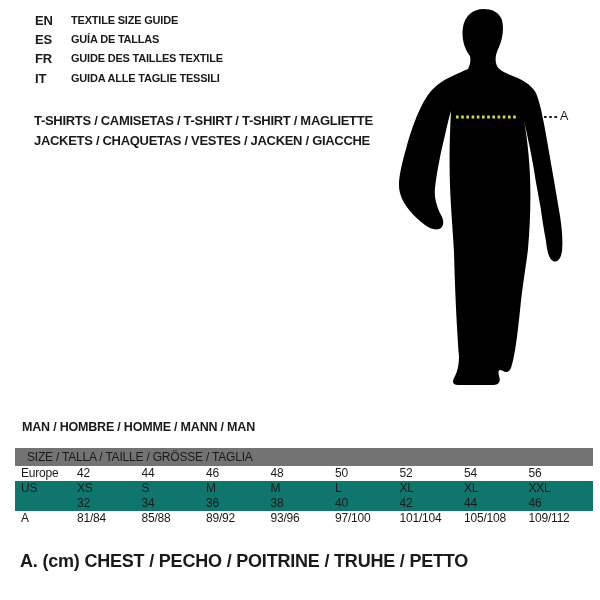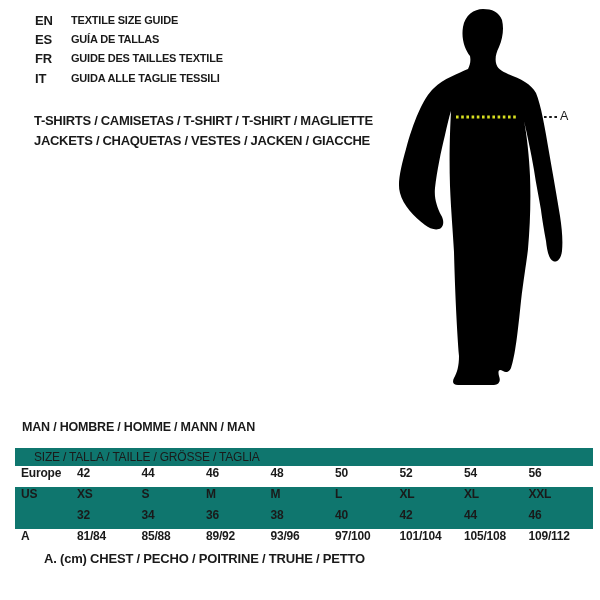--- a/index.html
+++ b/index.html
@@ -39,35 +39,35 @@
 
   
   .section-title {
     left: 22px; top: 420px; font-size: 12.5px; font-weight: 700;
     letter-spacing: -0.2px; white-space: nowrap;
   }
 
   
   .size-table { left: 15px; top: 448px; width: 578px; font-size: 12px; }
   .t-header {
-    height: 18px; line-height: 18px; background: #0f766e;
-    padding-left: 19px; letter-spacing: -0.2px; white-space: nowrap;
+    height: 18px; line-height: 18px; background: #737373;
+    padding-left: 12px; letter-spacing: -0.2px; white-space: nowrap;
   }
   .t-row {
     display: grid; grid-template-columns: 62px repeat(8, 1fr);
-    height: 21px; line-height: 15.5px; font-weight: bold;
+    height: 15px; line-height: 15.5px;
   }
   .t-row.band { background: #0f766e; }
   .t-label { text-align: left; padding-left: 6px; letter-spacing: -0.2px; }
   .t-cell { letter-spacing: -0.2px; }
 
   
   .footnote {
-    left: 20px; top: 551px; font-size: 13px; font-weight: 700;
-    letter-spacing: -0.2px; white-space: nowrap; margin-left: 24px;
+    left: 20px; top: 551px; font-size: 18px; font-weight: 700;
+    letter-spacing: -0.2px; white-space: nowrap;
   }
 </style>
 </head>
 <body>
 
 <div class="abs lang-list">
   <div class="lang-row">
     <span class="lang-code">EN</span>
     <span class="lang-label">TEXTILE SIZE GUIDE</span>
   </div>

